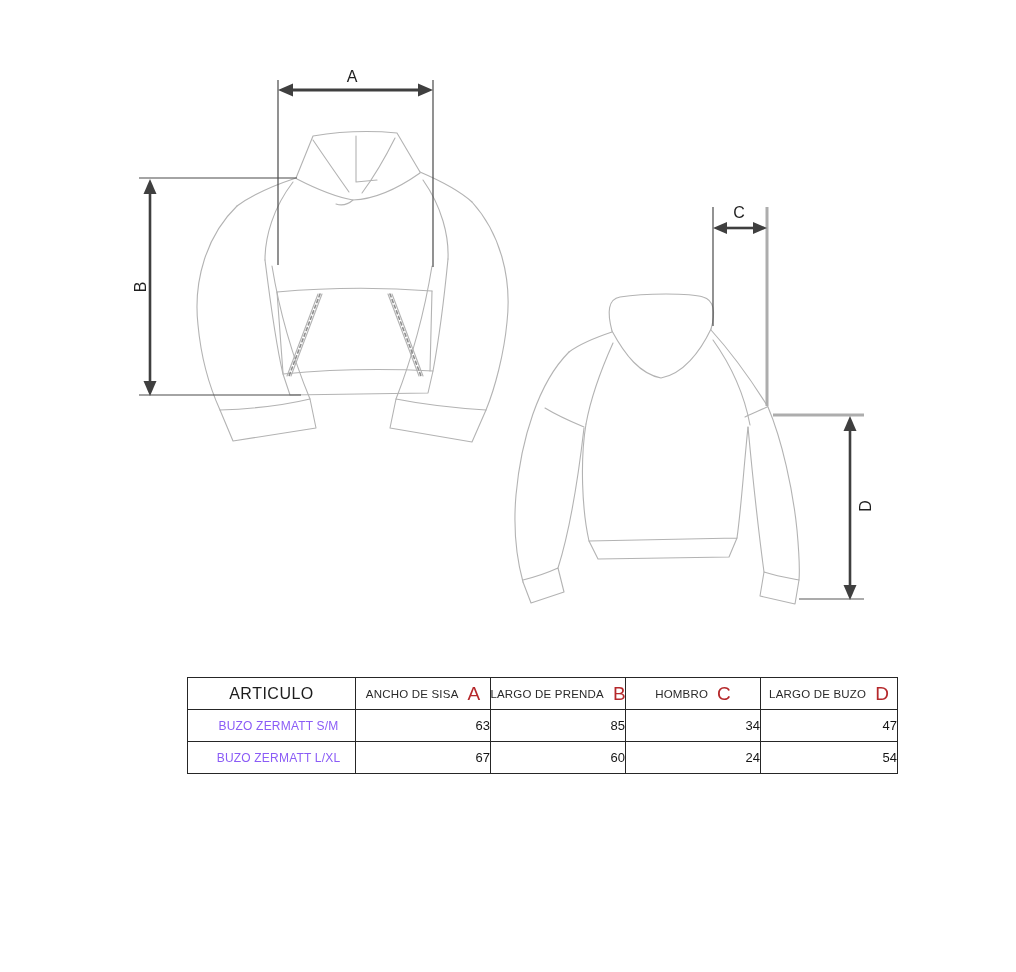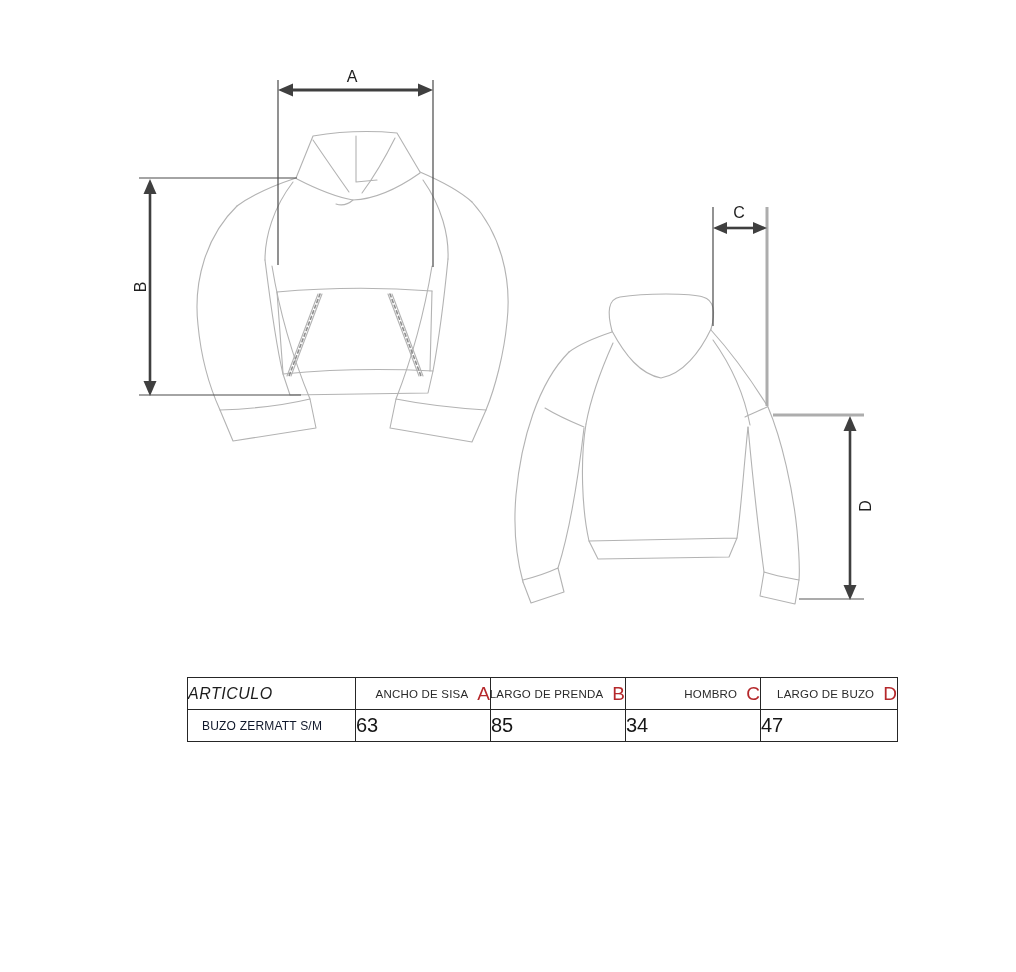--- a/index.html
+++ b/index.html
@@ -22,33 +22,33 @@
     border:1.5px solid #262626;
     background:#ffffff;
     vertical-align:middle;
     padding:0;
     overflow:hidden;
     white-space:nowrap;
   }
   .size-table tr{height:32px;}
   .th-articulo{
     font-size:16px;font-weight:500;color:#1c1c1c;
-    text-align:left;letter-spacing:.5px;font-style:italic;
+    text-align:center;letter-spacing:.5px;
   }
   .col-head{
-    display:flex;align-items:center;justify-content:flex-end;gap:9px;
+    display:flex;align-items:center;justify-content:center;gap:9px;
   }
   .col-head.wide-gap{}
   .col-label{font-size:11.5px;color:#2a2a2a;letter-spacing:.2px;font-weight:500;}
   .col-letter{font-size:19px;color:#b5282b;font-weight:500;line-height:1;}
   .cell-article{
-    font-size:12px;color:#0f172a;text-align:left;
+    font-size:12px;color:#8b5cf6;text-align:center;
     padding-left:14px !important;letter-spacing:.2px;font-weight:500;
   }
-  .cell-value{font-size:20px;color:#161616;text-align:left;}
+  .cell-value{font-size:13px;color:#161616;text-align:right;}
 </style>
 </head>
 <body>
 
 <div class="canvas">
 
   <svg width="1016" height="660" viewBox="0 0 1016 660" style="position:absolute;left:0;top:0;">
 
     <g stroke="#b3b3b3" stroke-width="1.1" fill="none" stroke-linecap="round" stroke-linejoin="round">
 
@@ -179,16 +179,23 @@
         </div>
       </th>
     </tr>
     <tr>
       <td class="cell-article">BUZO ZERMATT S/M</td>
       <td class="cell-value">63</td>
       <td class="cell-value">85</td>
       <td class="cell-value">34</td>
       <td class="cell-value">47</td>
     </tr>
+    <tr>
+      <td class="cell-article">BUZO ZERMATT L/XL</td>
+      <td class="cell-value">67</td>
+      <td class="cell-value">60</td>
+      <td class="cell-value">24</td>
+      <td class="cell-value">54</td>
+    </tr>
   </tbody>
     </table>
 
 </div>
 
 </body></html>

